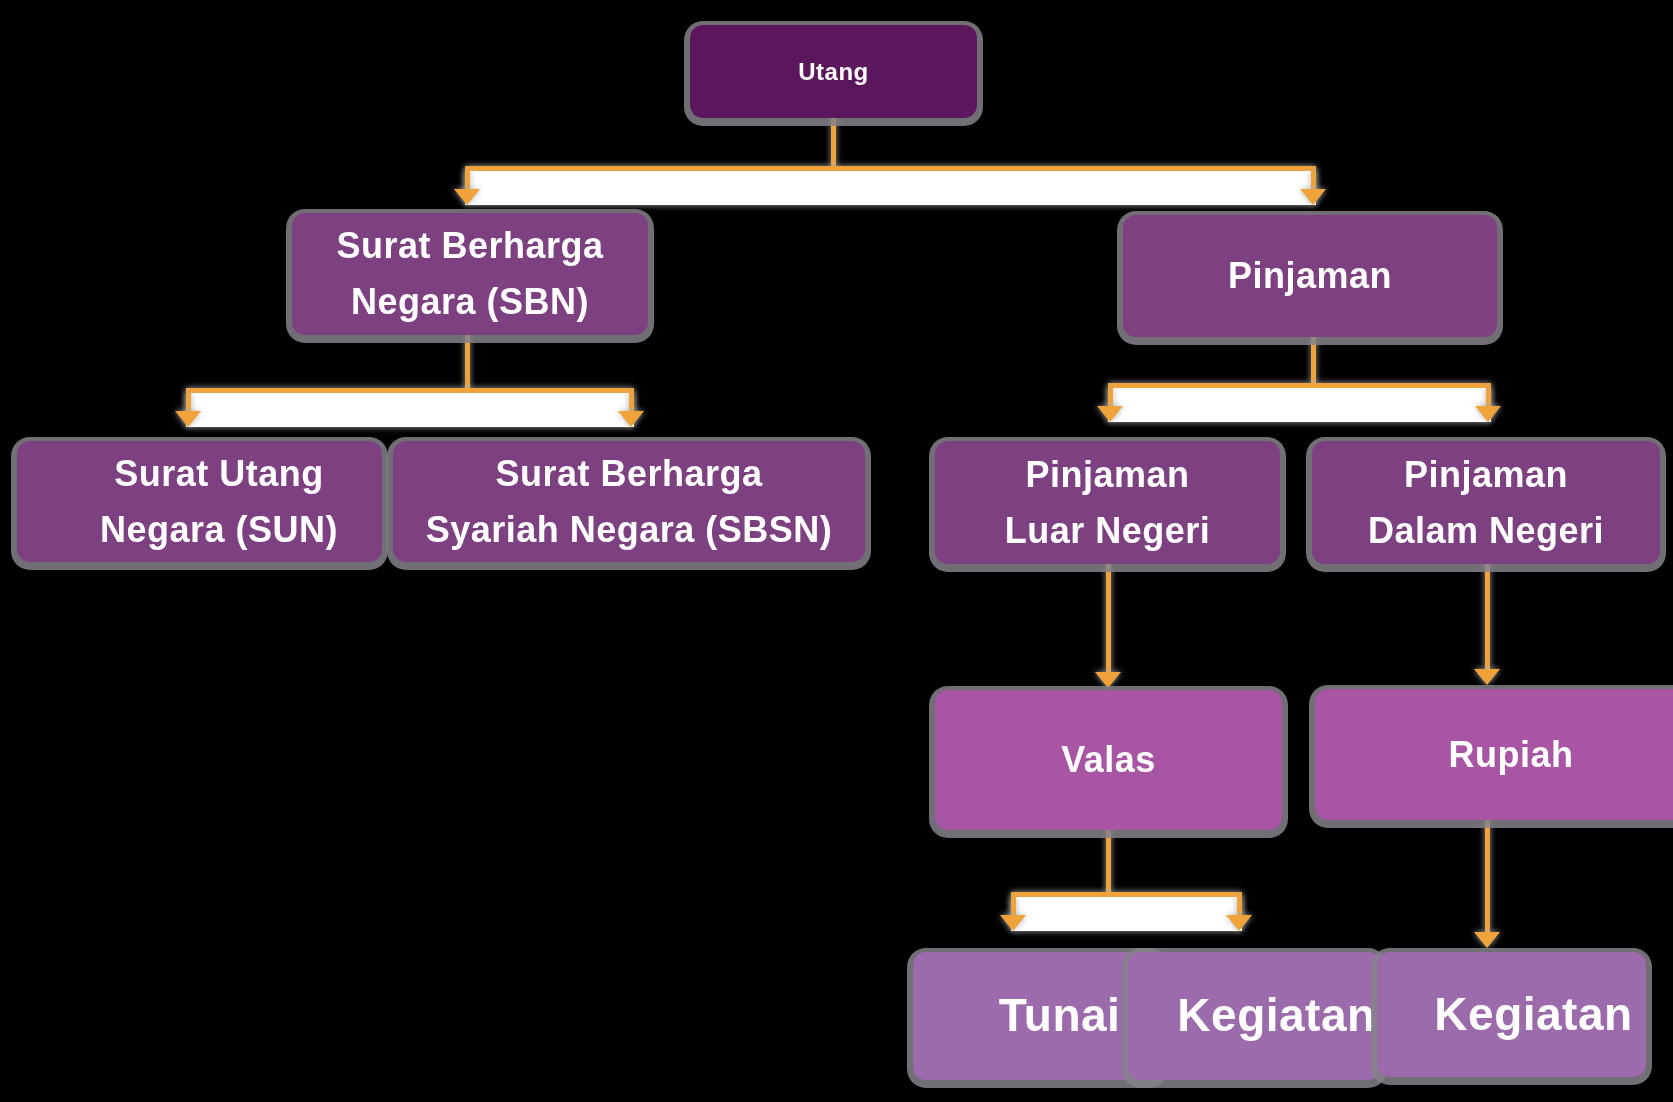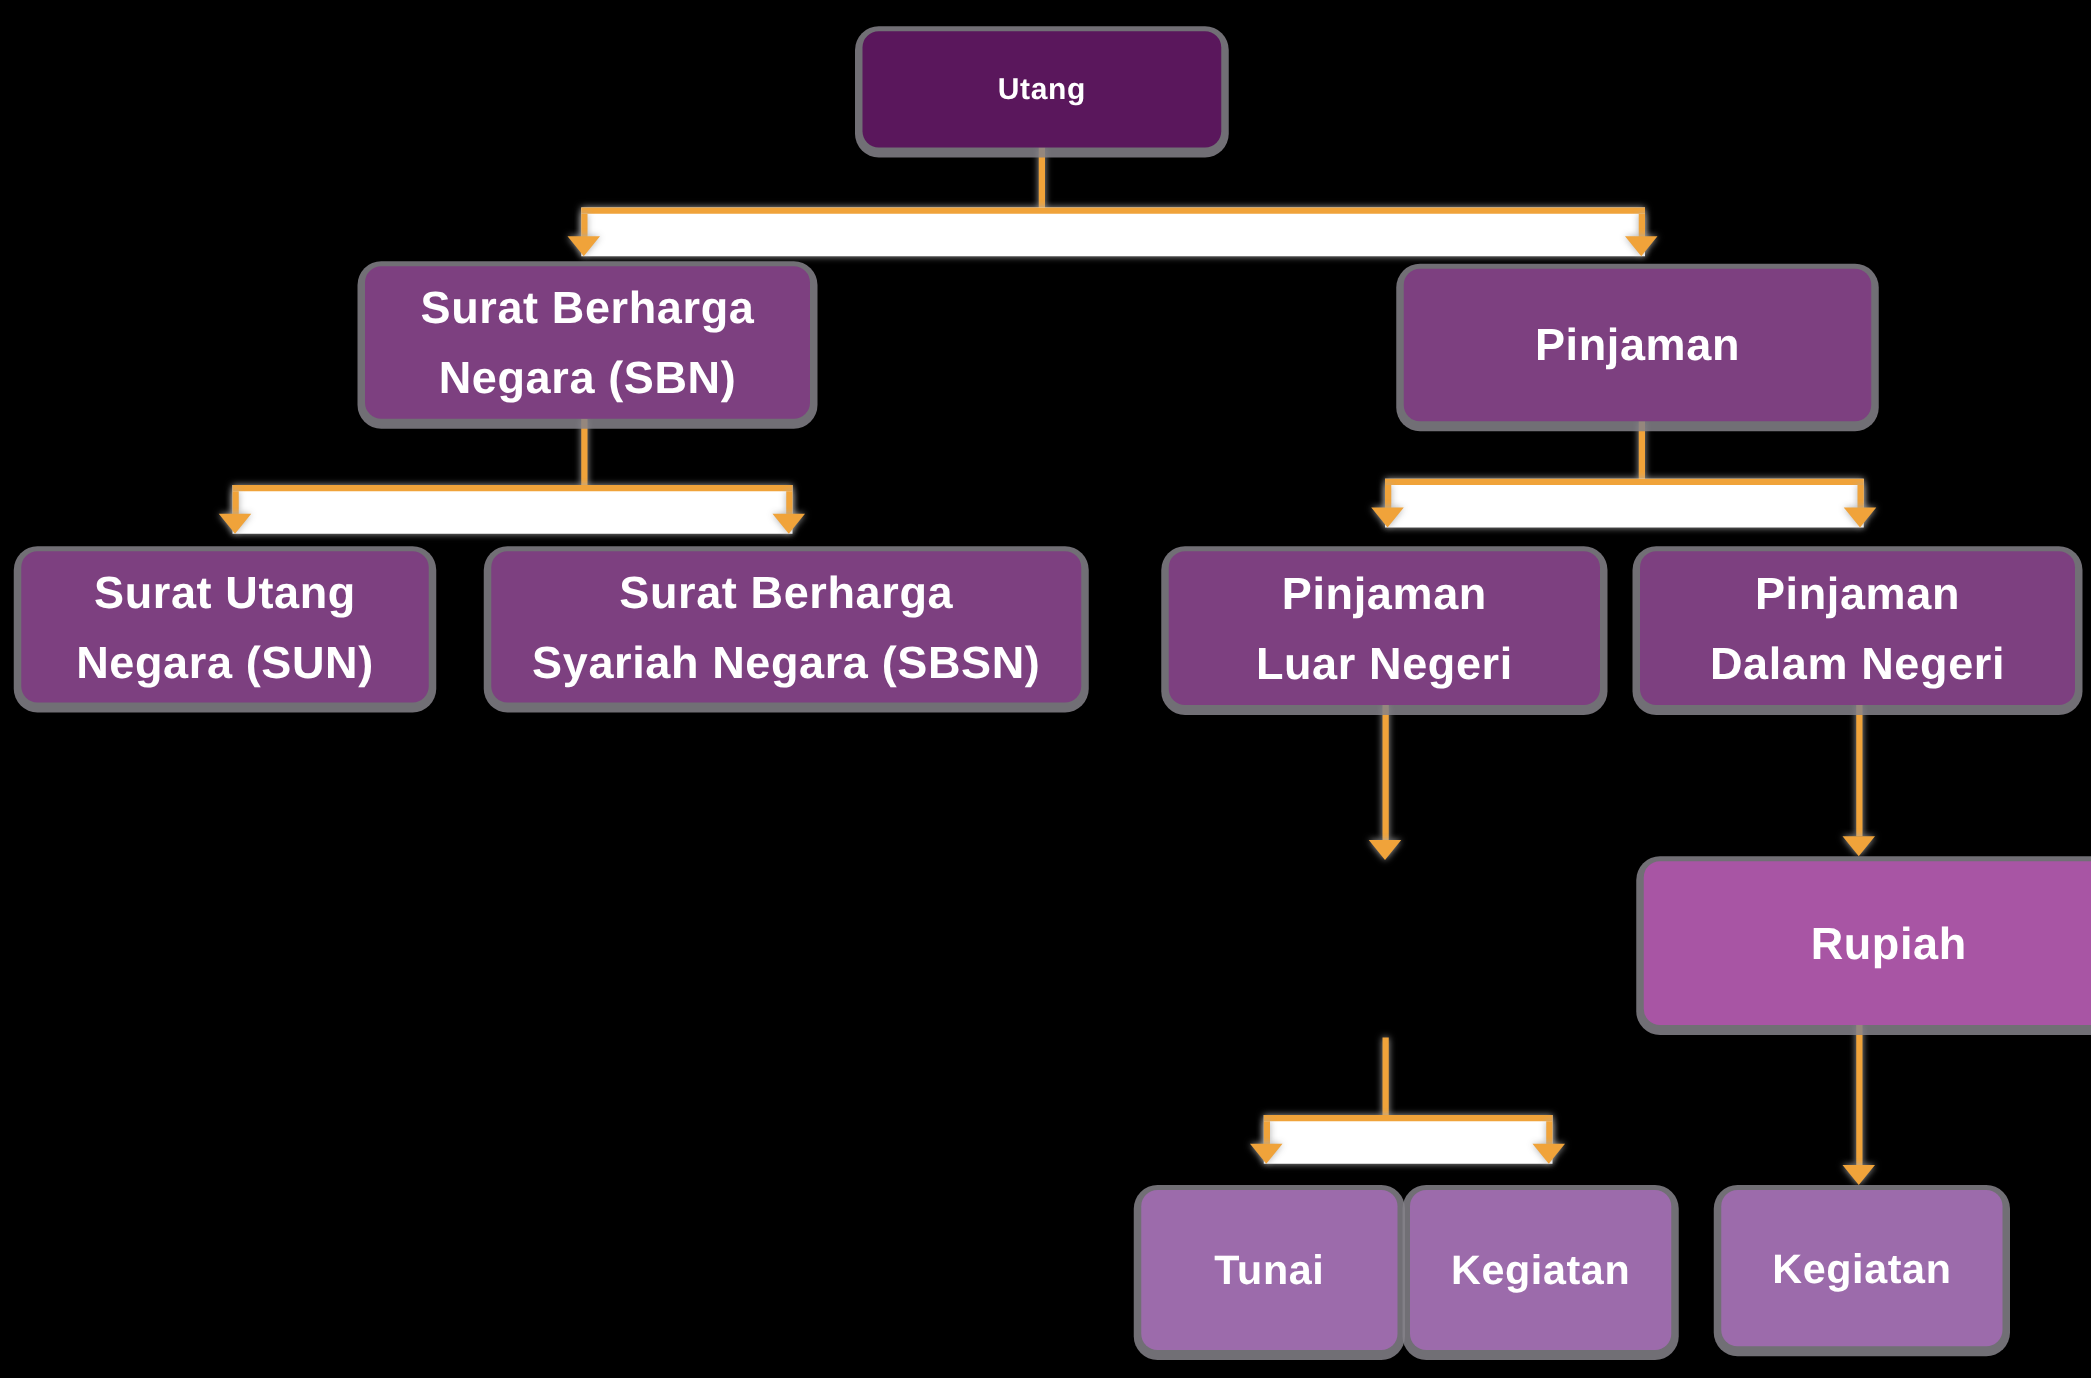--- a/index.html
+++ b/index.html
@@ -21,26 +21,26 @@
     box-shadow:0 2px 0 6px rgba(133,131,137,0.85);
   }
   .box-label{
     white-space:pre-line;
     line-height:1.55;
     letter-spacing:0.5px;
   }
   .lv1{background:var(--level1,#5a175c);font-size:24px;}
   .lv2{background:var(--level2,#7d4080);font-size:36px;}
   .lv4{background:var(--level4,#a855a4);font-size:36px;}
-  .lv5{background:var(--level5,#9c6bab);font-size:33px;}
+  .lv5{background:var(--level5,#9c6bab);font-size:46px;padding-left:44px;}
 
   #n-utang   {left:690px; top:25px;  width:287px;height:93px;}
   #n-sbn     {left:292px; top:213px; width:356px;height:122px;}
   #n-pinjaman{left:1123px;top:215px; width:374px;height:122px;}
-  #n-sun     {left:17px;  top:441px; width:326px;height:121px;}
+  #n-sun     {left:17px;  top:441px; width:326px;height:121px;padding-left:39px;}
   #n-sbsn    {left:393px; top:441px; width:472px;height:121px;}
   #n-pln     {left:935px; top:441px; width:345px;height:123px;}
   #n-pdn     {left:1312px;top:441px; width:348px;height:123px;}
   #n-valas   {left:935px; top:690px; width:347px;height:140px;}
   #n-rupiah  {left:1315px;top:689px; width:392px;height:131px;}
   #n-tunai   {left:913px; top:952px; width:205px;height:128px;}
   #n-keg-v   {left:1128px;top:952px; width:209px;height:128px;}
   #n-keg-r   {left:1377px;top:952px; width:225px;height:125px;}
 
   
@@ -174,20 +174,23 @@
   <div class="box lv2" id="n-pln">
     <span class="box-label">Pinjaman
 Luar Negeri</span>
   </div>
 
   <div class="box lv2" id="n-pdn">
     <span class="box-label">Pinjaman
 Dalam Negeri</span>
   </div>
 
+  <div class="box lv4" id="n-valas">
+    <span class="box-label">Valas</span>
+  </div>
 
   <div class="box lv4" id="n-rupiah">
     <span class="box-label">Rupiah</span>
   </div>
 
   <div class="box lv5" id="n-tunai">
     <span class="box-label">Tunai</span>
   </div>
 
   <div class="box lv5" id="n-keg-v">

